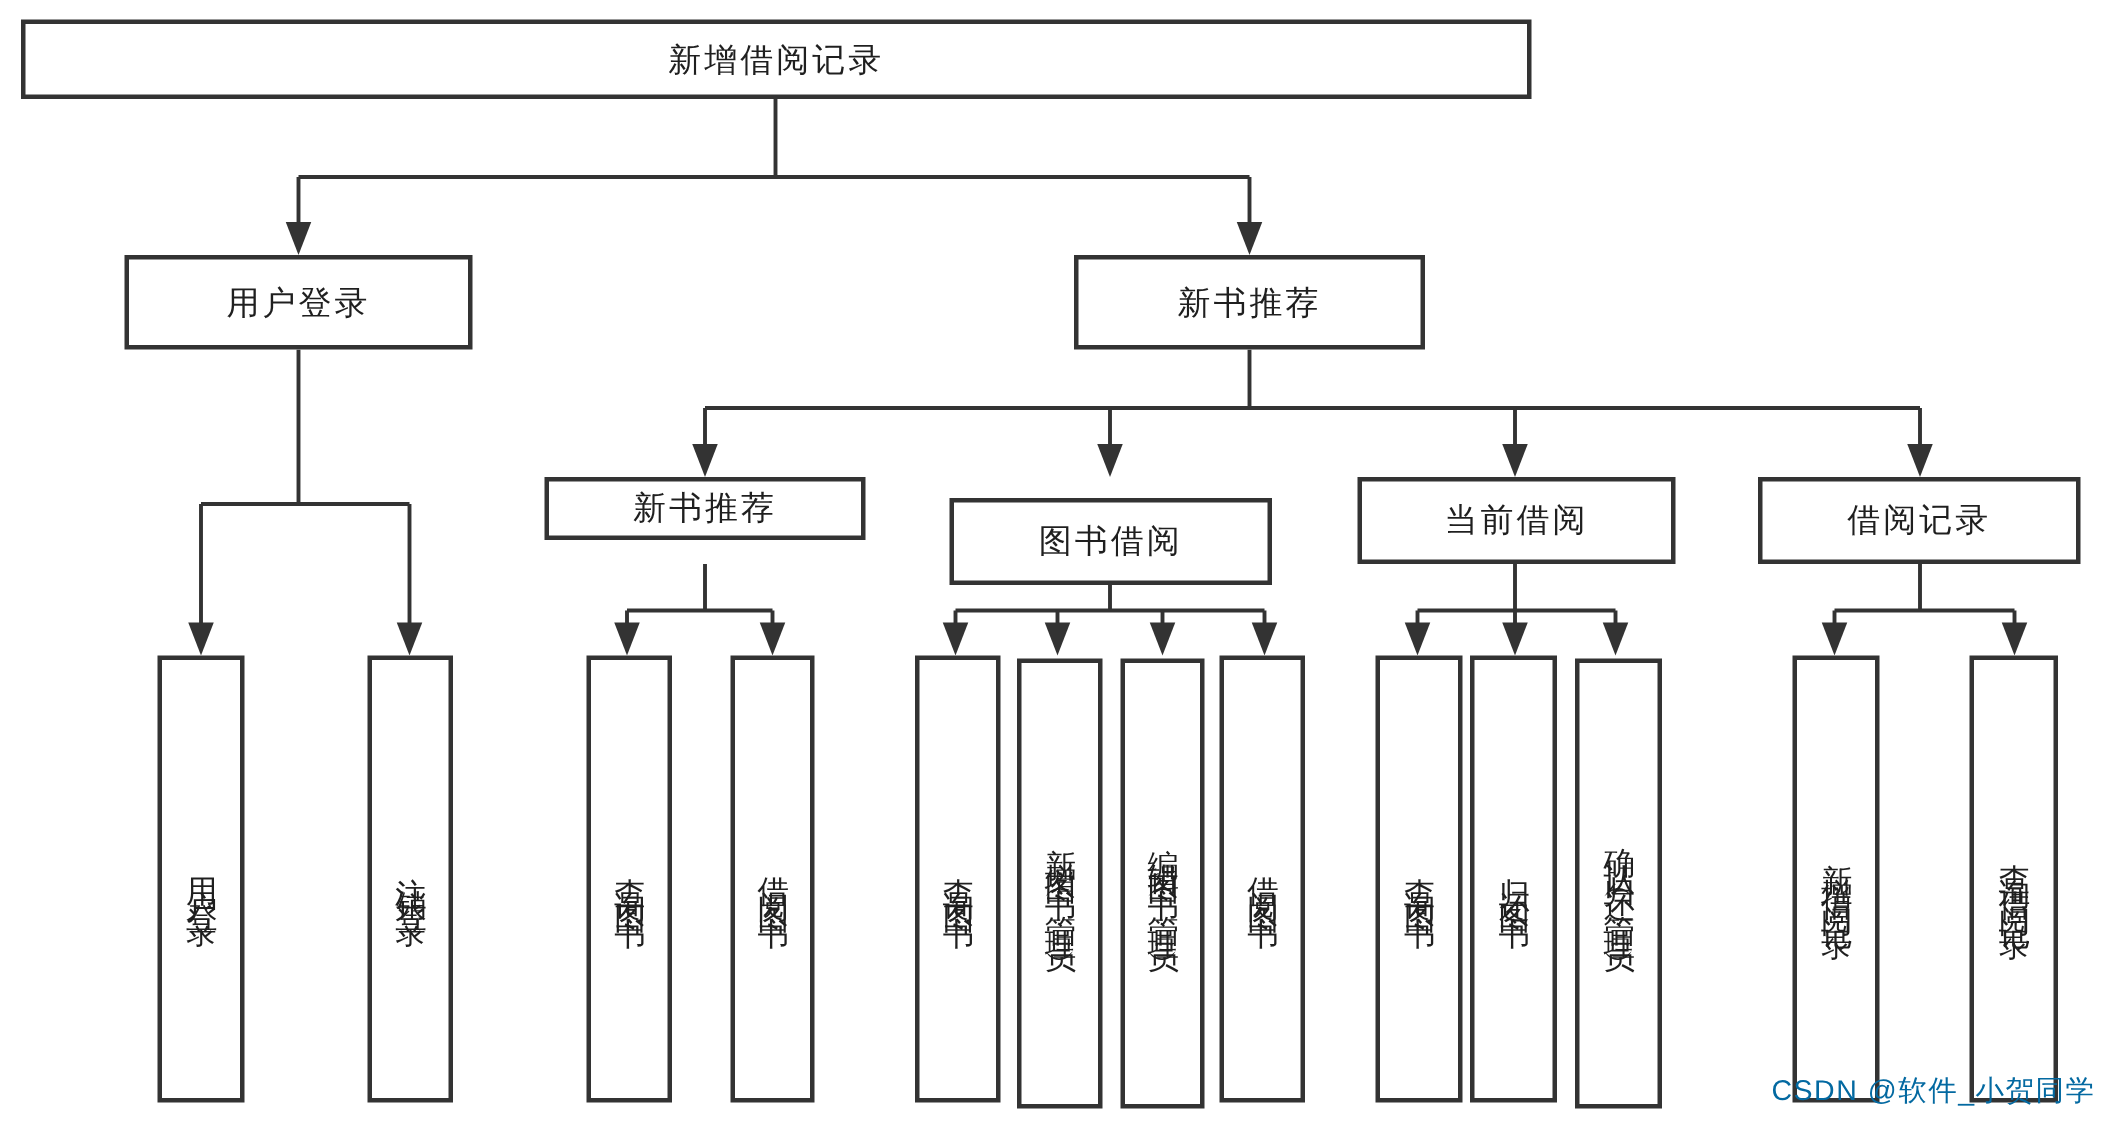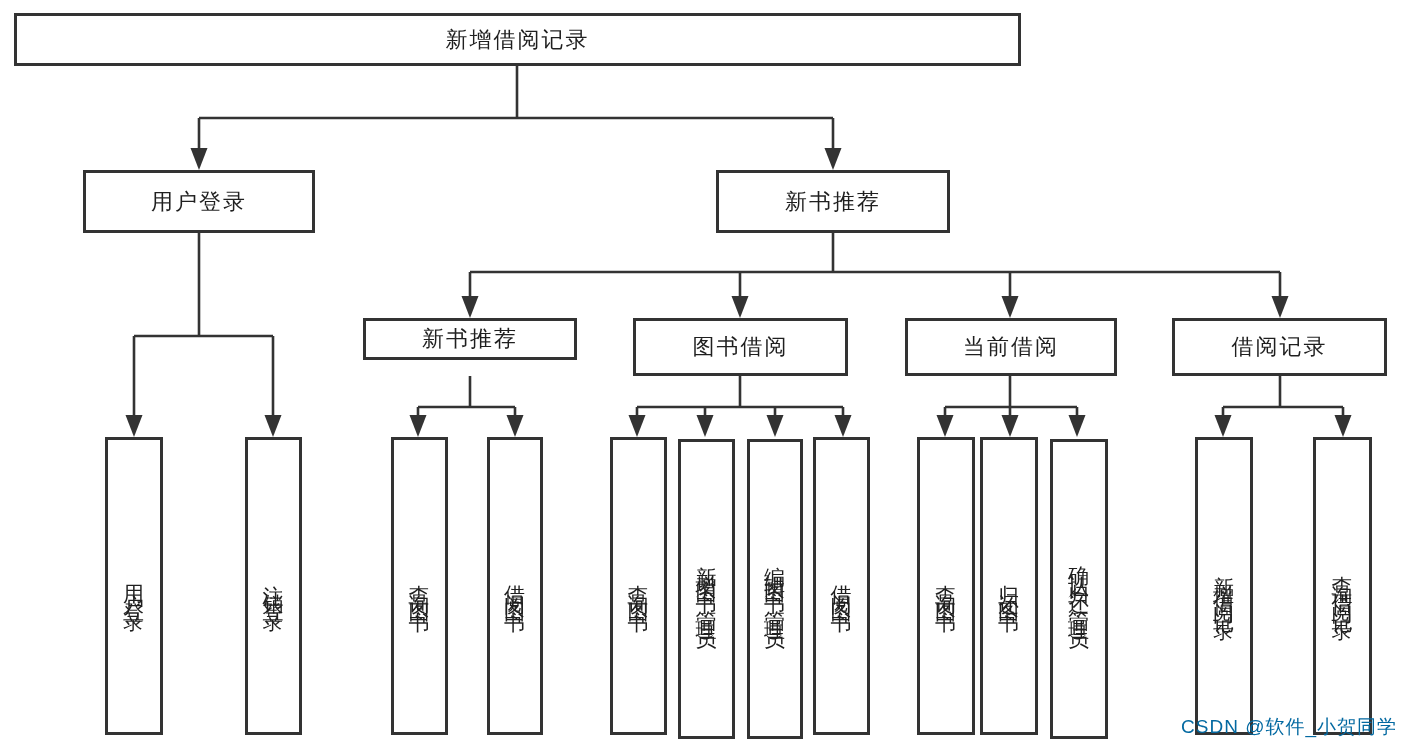--- a/index.html
+++ b/index.html
@@ -114,21 +114,21 @@
       <polygon points="1334.5,415 1351.5,415 1343,437"></polygon>
     </g>
   </svg>
 
   <div class="box h" style="left:14px;top:13px;width:1007px;height:53px">新增借阅记录</div>
 
   <div class="box h" style="left:83px;top:170px;width:232px;height:63px">用户登录</div>
   <div class="box h" style="left:716px;top:170px;width:234px;height:63px">新书推荐</div>
 
   <div class="box h" style="left:363px;top:318px;width:214px;height:42px">新书推荐</div>
-  <div class="box h" style="left:633px;top:318px;width:215px;height:58px">图书借阅</div>
+  <div class="box h" style="left:633px;top:332px;width:215px;height:58px">图书借阅</div>
   <div class="box h" style="left:905px;top:318px;width:212px;height:58px">当前借阅</div>
   <div class="box h" style="left:1172px;top:318px;width:215px;height:58px">借阅记录</div>
 
   <div class="box v" style="left:105px;top:437px;width:58px;height:298px">用户登录</div>
   <div class="box v" style="left:245px;top:437px;width:57px;height:298px">注销登录</div>
 
   <div class="box v" style="left:391px;top:437px;width:57px;height:298px">查询图书</div>
   <div class="box v" style="left:487px;top:437px;width:56px;height:298px">借阅图书</div>
 
   <div class="box v" style="left:610px;top:437px;width:57px;height:298px">查询图书</div>

